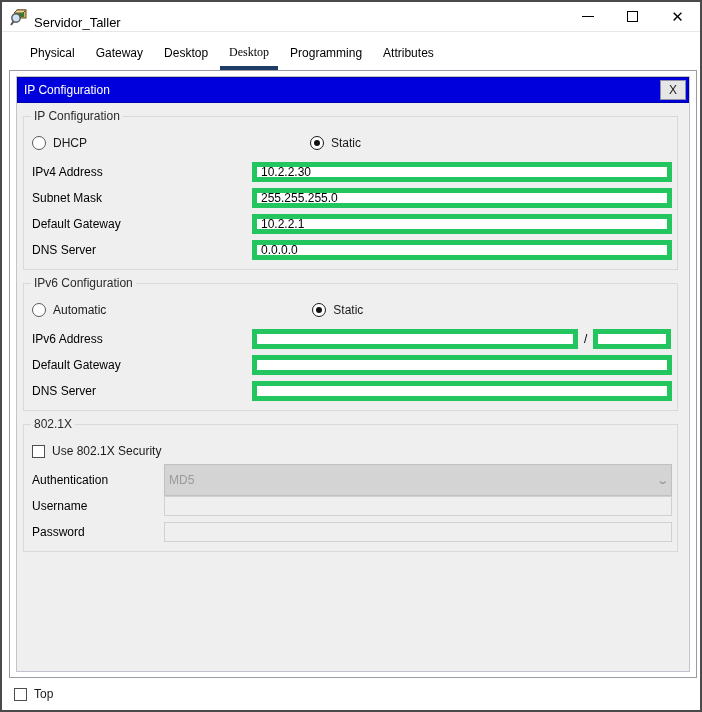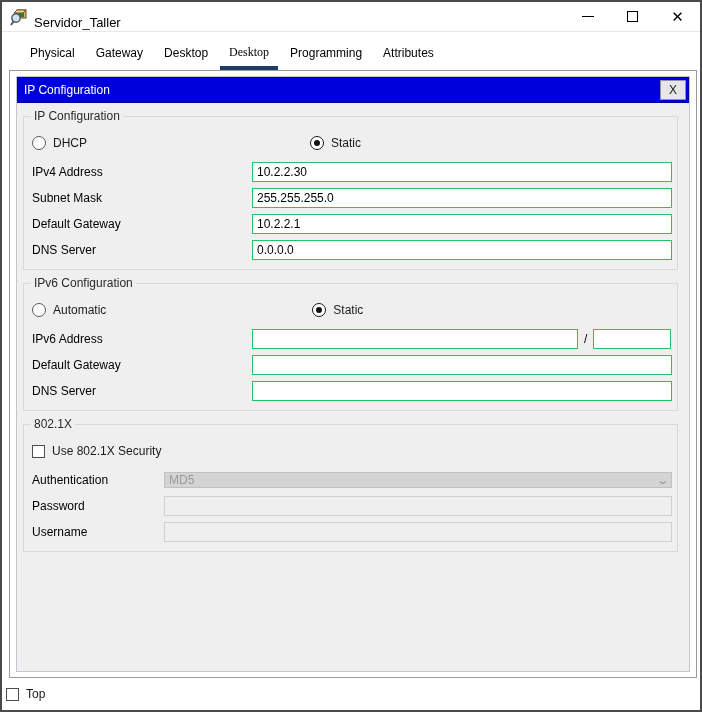--- a/index.html
+++ b/index.html
@@ -70,21 +70,21 @@
     background:#efefef;
   }
   legend { margin-left:7px; padding:0 3px; color:#2a2a2a; }
 
   .row { display:flex; align-items:center; height:26px; padding-left:8px; }
   .row-radio { height:24px; margin-top:6px; margin-bottom:4px; }
   .lbl { width:220px; flex:0 0 auto; color:#000; }
   .lbl-8021x { width:132px; flex:0 0 auto; color:#000; }
 
   input[type=text] {
-    height:20px; border:1px solid #22c55e; background:#ffffff;
+    height:20px; border:5px solid #22c55e; background:#ffffff;
     font-family:"Liberation Sans", sans-serif; font-size:12px;
     padding:0 4px; color:#000; outline:none;
   }
   .inp-full { width:420px; }
   .inp-v6 { width:326px; }
   .inp-prefix { width:78px; margin-left:6px; }
   .slash { margin-left:6px; color:#000; }
   .inp-disabled {
     background:#efefef !important; border:1px solid #d0d0d0 !important; color:#9a9a9a;
   }
@@ -105,31 +105,31 @@
 
   
   .checkbox { display:flex; align-items:center; cursor:pointer;text-align:center; }
   .checkbox .box {
     width:13px; height:13px; border:1px solid #4d4d4d; background:#fff;
     margin-right:7px; flex:0 0 auto;
   }
 
   
   .dropdown {
-    width:508px; height:16px; background:#d4d4d4; border:1px solid #c0c0c0;
+    width:508px; height:32px; background:#d4d4d4; border:1px solid #c0c0c0;
     display:flex; align-items:center; padding:0 4px; color:#9a9a9a;
   }
   .dropdown .chev {
     margin-left:auto; color:#8f8f8f; font-size:11px; line-height:1;
     transform:scaleX(1.4);
   }
 
   
   .footer {
-    position:absolute; left:4px; top:682px; height:20px;
+    position:absolute; left:12px; top:682px; height:20px;
     display:flex; align-items:center; background:#ffffff;
   }
 </style>
 </head>
 <body>
 
 <div class="window">
 
   <div class="titlebar">
     <svg class="app-icon" viewBox="0 0 18 18">
@@ -243,25 +243,25 @@
         </div>
 
         <div class="row">
           <span class="lbl-8021x">Authentication</span>
           <div class="dropdown">
             <span>MD5</span>
             <span class="chev">⌄</span>
           </div>
         </div>
         <div class="row">
+          <span class="lbl-8021x">Username</span>
+          <input type="text" class="inp-8021x inp-disabled" disabled="" value="" style="">
+        </div>
+        <div class="row">
           <span class="lbl-8021x">Password</span>
-          <input type="text" class="inp-8021x inp-disabled" disabled="" value="" style="">
-        </div>
-        <div class="row">
-          <span class="lbl-8021x">Username</span>
           <input type="text" class="inp-8021x inp-disabled" disabled="" value="" style="">
         </div>
       </fieldset>
 
     </div>
   </div>
 
   <div class="footer">
     <div class="checkbox">
       <span class="box"></span>

